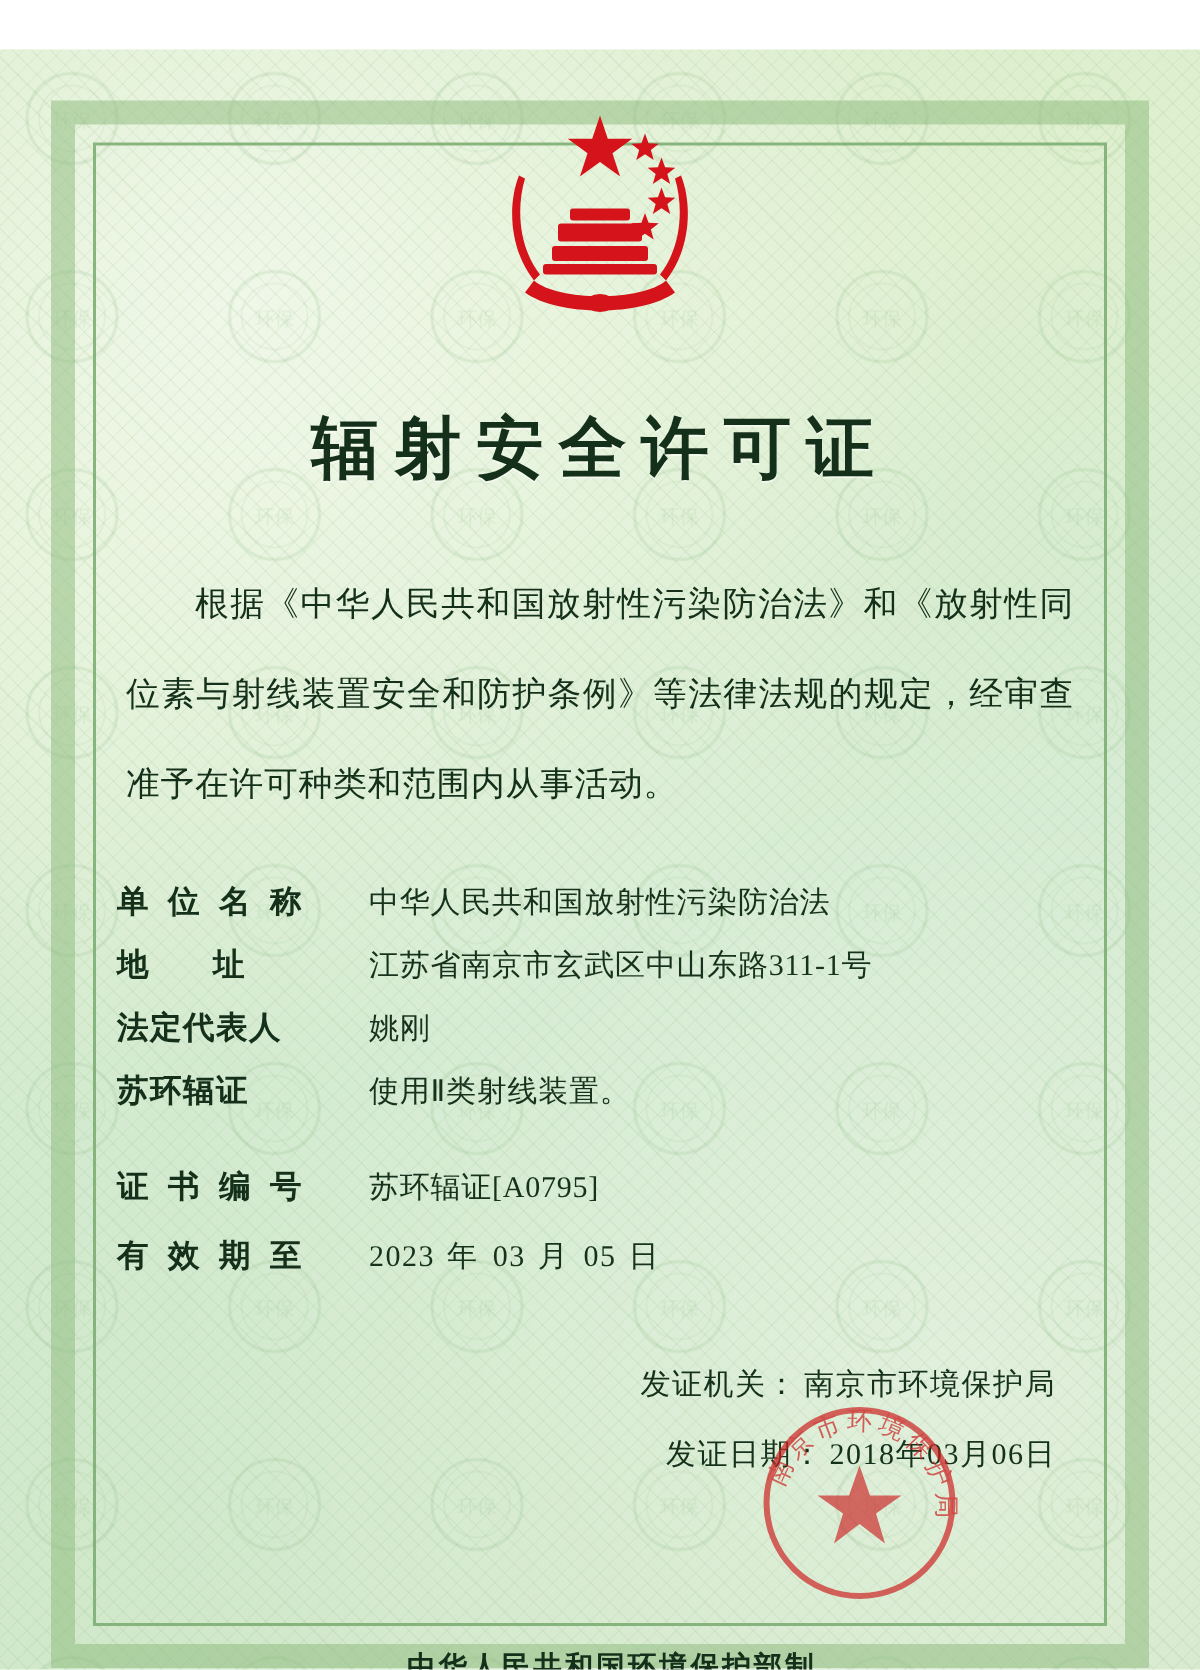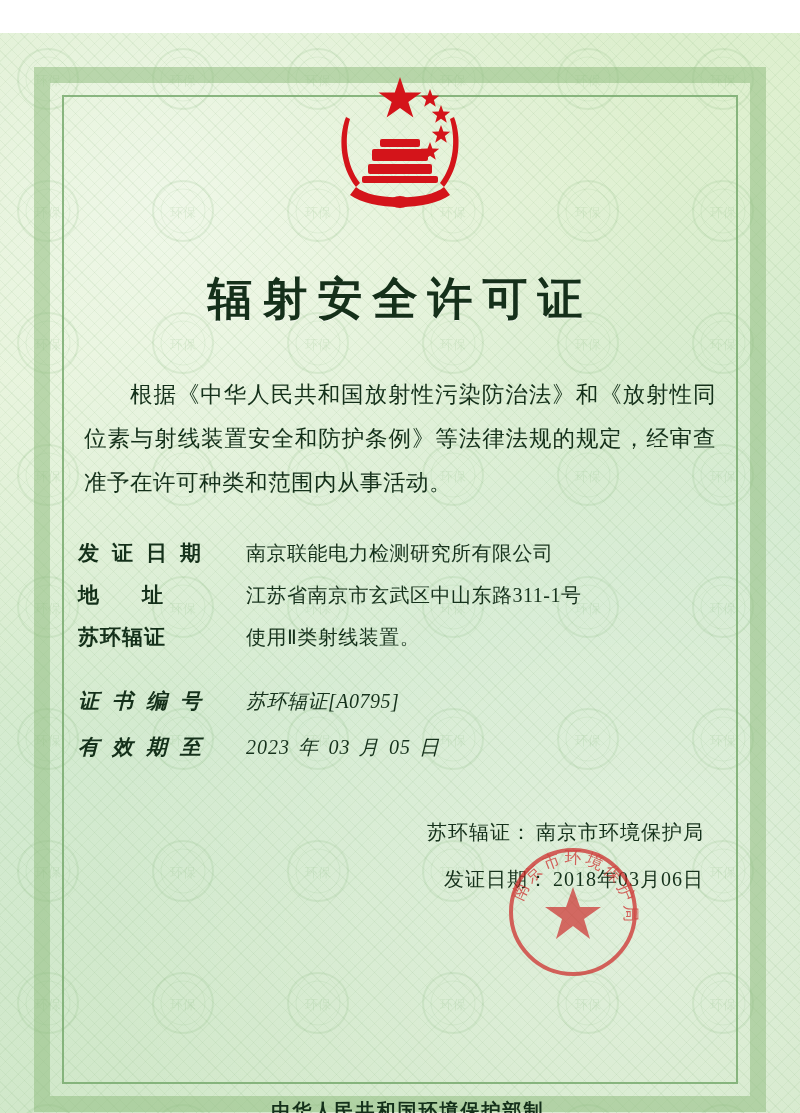--- a/index.html
+++ b/index.html
@@ -88,21 +88,21 @@
     font-weight: bold;
     letter-spacing: 10px;
     color: #15301a;
     margin-top: 36px;
     text-shadow: 0 1px 0 rgba(255,255,255,0.5);
   }
 
   #preamble {
     margin-top: 44px;
     font-size: 22.5px;
-    line-height: 44px;
+    line-height: 60px;
     color: #14301a;
     text-align: justify;
     text-indent: 46px;
     letter-spacing: 0.5px;
     padding: 0 6px;
   }
 
   .field-table {
     margin-top: 34px;
     width: 100%;
@@ -125,21 +125,21 @@
   .field-value {
     font-size: 20px;
     color: #16321c;
     letter-spacing: 0.5px;
     padding-left: 6px;
   }
 
   #cert-block {
     margin-top: 22px;
   }
-  #cert-block td { padding-bottom: 18px; font-style: italic; }
+  #cert-block td { padding-bottom: 18px; }
 
   .date-value .num {
     letter-spacing: 1px;
     text-align: right;
   }
   .date-value .unit {
     margin: 0 10px 0 8px;
   }
 
   #issuer-block {
@@ -228,26 +228,30 @@
 
   <div id="content">
 
     <div id="doc-title">辐射安全许可证</div>
 
     <div id="preamble">根据《中华人民共和国放射性污染防治法》和《放射性同位素与射线装置安全和防护条例》等法律法规的规定，经审查准予在许可种类和范围内从事活动。</div>
 
     <table class="field-table">
       <tbody>
           <tr>
-        <td class="field-label label-4">发证日期</td>
-        <td class="field-value">南京联能电力检测研究所有限公司</td>
+        <td class="field-label label-4">单位名称</td>
+        <td class="field-value">中华人民共和国放射性污染防治法</td>
       </tr>
       <tr>
         <td class="field-label label-2">地址</td>
         <td class="field-value">江苏省南京市玄武区中山东路311-1号</td>
+      </tr>
+      <tr>
+        <td class="field-label">法定代表人</td>
+        <td class="field-value">姚刚</td>
       </tr>
       <tr>
         <td class="field-label">苏环辐证</td>
         <td class="field-value">使用Ⅱ类射线装置。</td>
       </tr>
     </tbody>
       </table>
 
     <table class="field-table" id="cert-block">
       <tbody>
@@ -269,21 +273,21 @@
       <svg id="red-stamp" viewBox="0 0 150 150">
         <circle cx="75" cy="75" r="62" fill="none" stroke="#cc2222" stroke-width="4" opacity="0.85"></circle>
         <polygon points="75,50 82,70 103,70 86,82 92,102 75,89 58,102 64,82 47,70 68,70" fill="#cc2222" opacity="0.8"></polygon>
         <path id="seal-arc" d="M 23 78 A 52 52 0 0 1 127 78" fill="none"></path>
         <text font-size="17" fill="#cc2222" opacity="0.85" font-family="'Liberation Serif', serif" letter-spacing="3">
           <textPath href="#seal-arc" startOffset="8%">南京市环境保护局</textPath>
         </text>
       </svg>
 
       <div class="issuer-row">
-        <span class="lab">苏环辐证：</span><span class="val">南京市环境保护局</span>
+        <span class="lab">发证机关：</span><span class="val">南京市环境保护局</span>
       </div>
 
       <div class="issuer-row">
         <span class="lab">发证日期：</span><span class="val">2018</span><span class="unit">年</span><span>03</span><span class="unit">月</span><span>06</span><span class="unit">日</span>
       </div>
 
     </div>
 
   </div>
 

